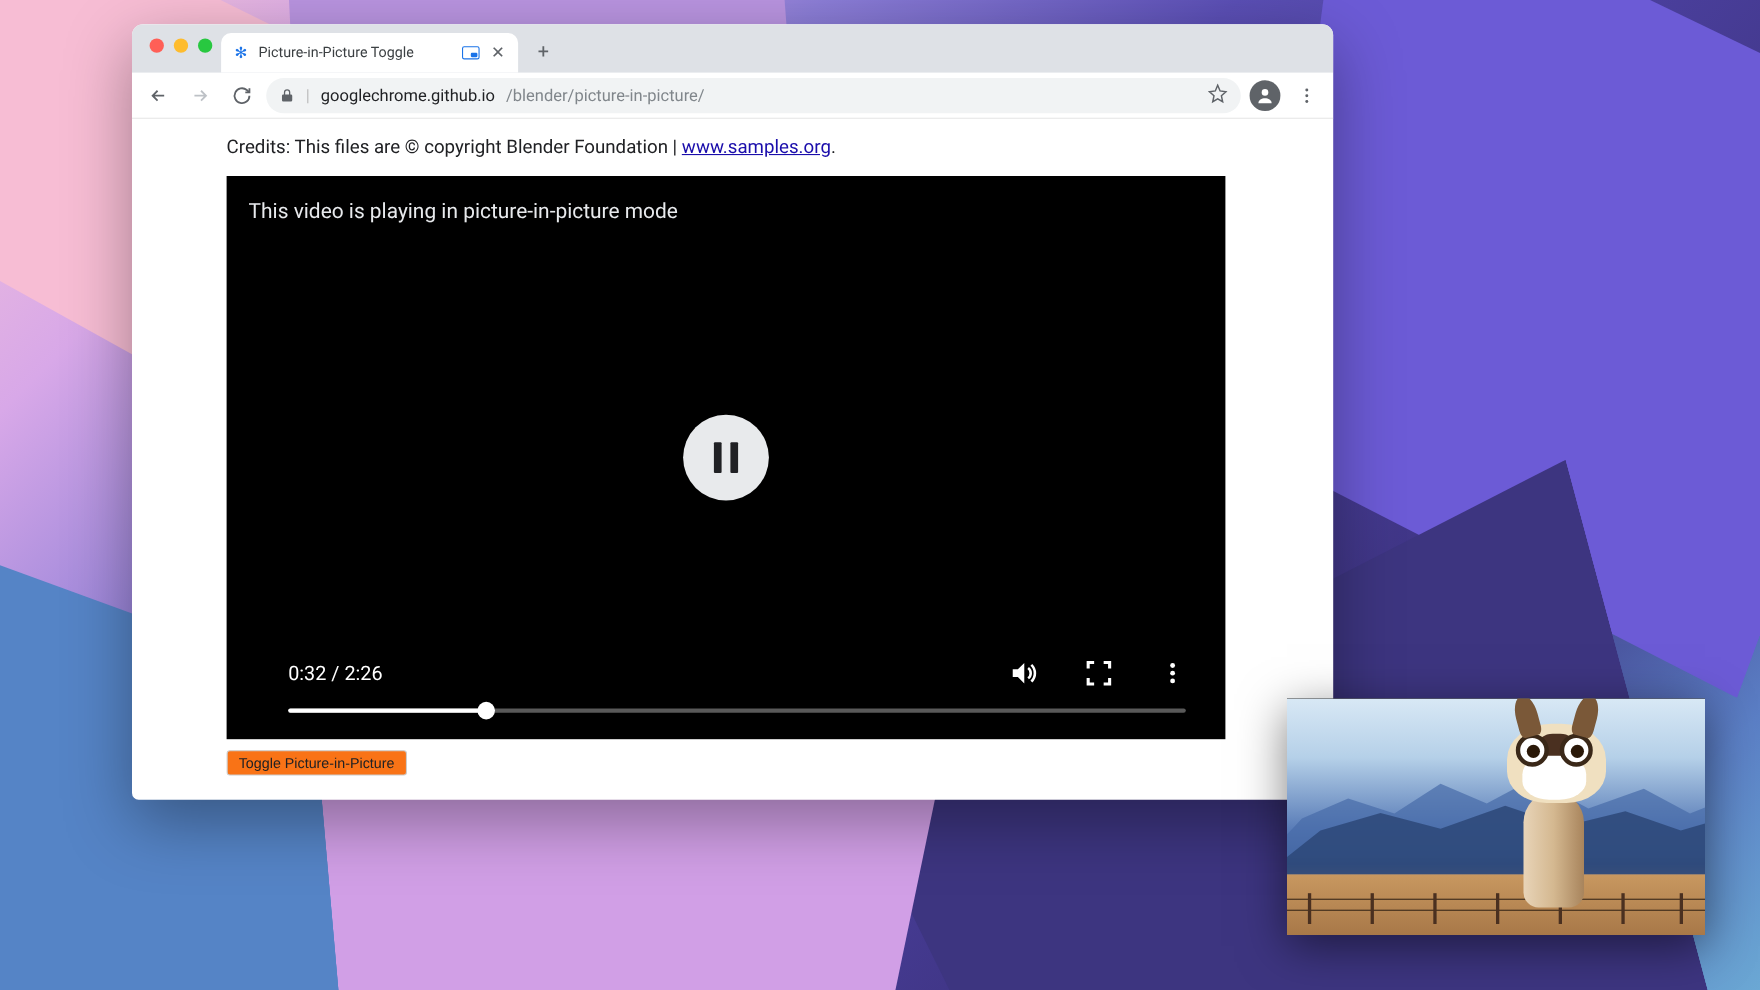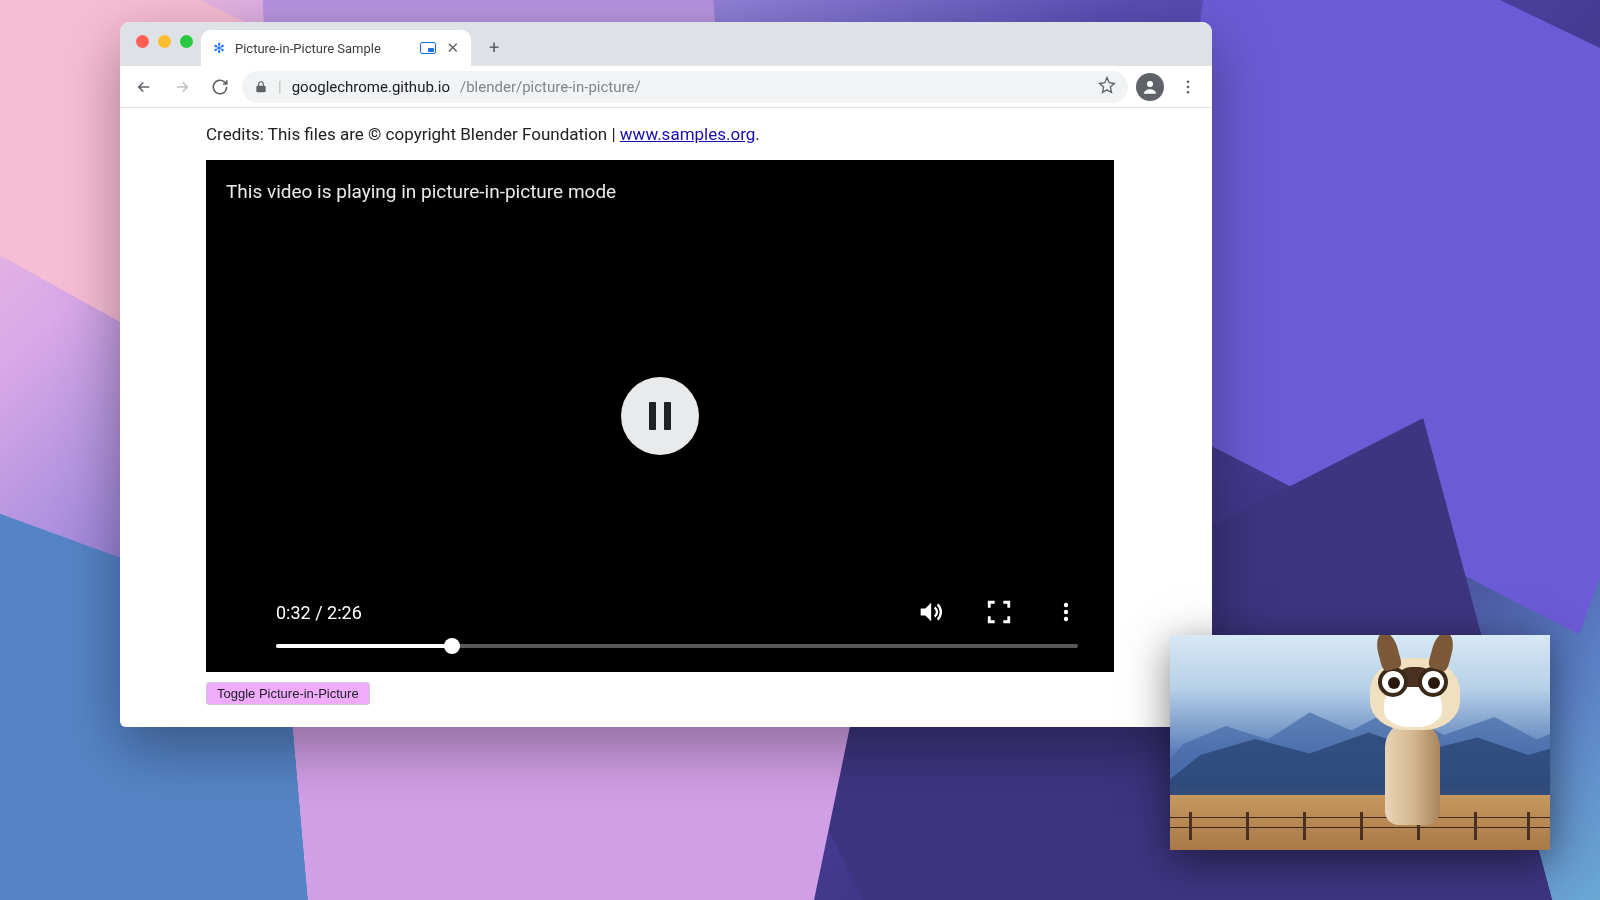--- a/index.html
+++ b/index.html
@@ -116,40 +116,40 @@
     }
     .center-play {
       position:absolute; top:50%; left:50%; transform:translate(-50%,-50%);
       width:78px; height:78px; border-radius:50%; background:#e8eaec;
       display:flex; align-items:center; justify-content:center;
     }
     .pause-bars { display:flex; gap:8px; }
     .pause-bars span { width:7px; height:28px; background:#202124; border-radius:1px; }
 
     .vcontrols {
-      position:absolute; left:18px; right:0; bottom:0;
+      position:absolute; left:4px; right:0; bottom:0;
       padding: 0 36px 24px 52px;
       text-align: center;
     }
     .vrow { display:flex; align-items:center; justify-content:space-between; margin-bottom:18px; }
     .vtime { font-size:18px; color:#fff; }
     .vicons { display:flex; gap:42px; align-items:center; }
     .vicn { color:#fff; cursor:pointer; display:flex; }
     .progress {
       height: 4px; background: rgba(255,255,255,0.35); border-radius:2px; position:relative;
     }
     .prog-fill { position:absolute; left:0; top:0; bottom:0; width:22%; background:#fff; border-radius:2px; }
     .prog-thumb { position:absolute; left:22%; top:50%; transform:translate(-50%,-50%); width:16px; height:16px; border-radius:50%; background:#fff; }
 
     .toggle-btn {
       display:inline-block;
       margin-top: 10px;
       padding: 3px 10px;
       font-size: 13px;
-      background: #f0abfc;
+      background: #f97316;
       border: 1px solid #ccc;
       border-radius: 3px;
       color:#202124;
       cursor:pointer;
     }
 
     .pip-window {
       position:absolute;
       right: 50px; bottom: 50px;
       width: 380px; height: 215px;
@@ -192,21 +192,21 @@
 <div class="browser-window">
 
   <div class="tab-strip">
     <div class="traffic-lights">
       <div class="tl tl-red"></div>
       <div class="tl tl-yel"></div>
       <div class="tl tl-grn"></div>
     </div>
     <div class="tab">
       <span class="tab-favicon">✻</span>
-      <span class="tab-title">Picture-in-Picture Sample</span>
+      <span class="tab-title">Picture-in-Picture Toggle</span>
       <span class="tab-pip-badge"></span>
       <span class="tab-close">✕</span>
     </div>
     <div class="new-tab-btn">+</div>
   </div>
 
   <div class="toolbar">
     <div class="tb-btn">
       <svg width="18" height="18" viewBox="0 0 24 24" fill="none" stroke="currentColor" stroke-width="2.2">
           <path d="M19 12H5M11 18l-6-6 6-6"></path>

